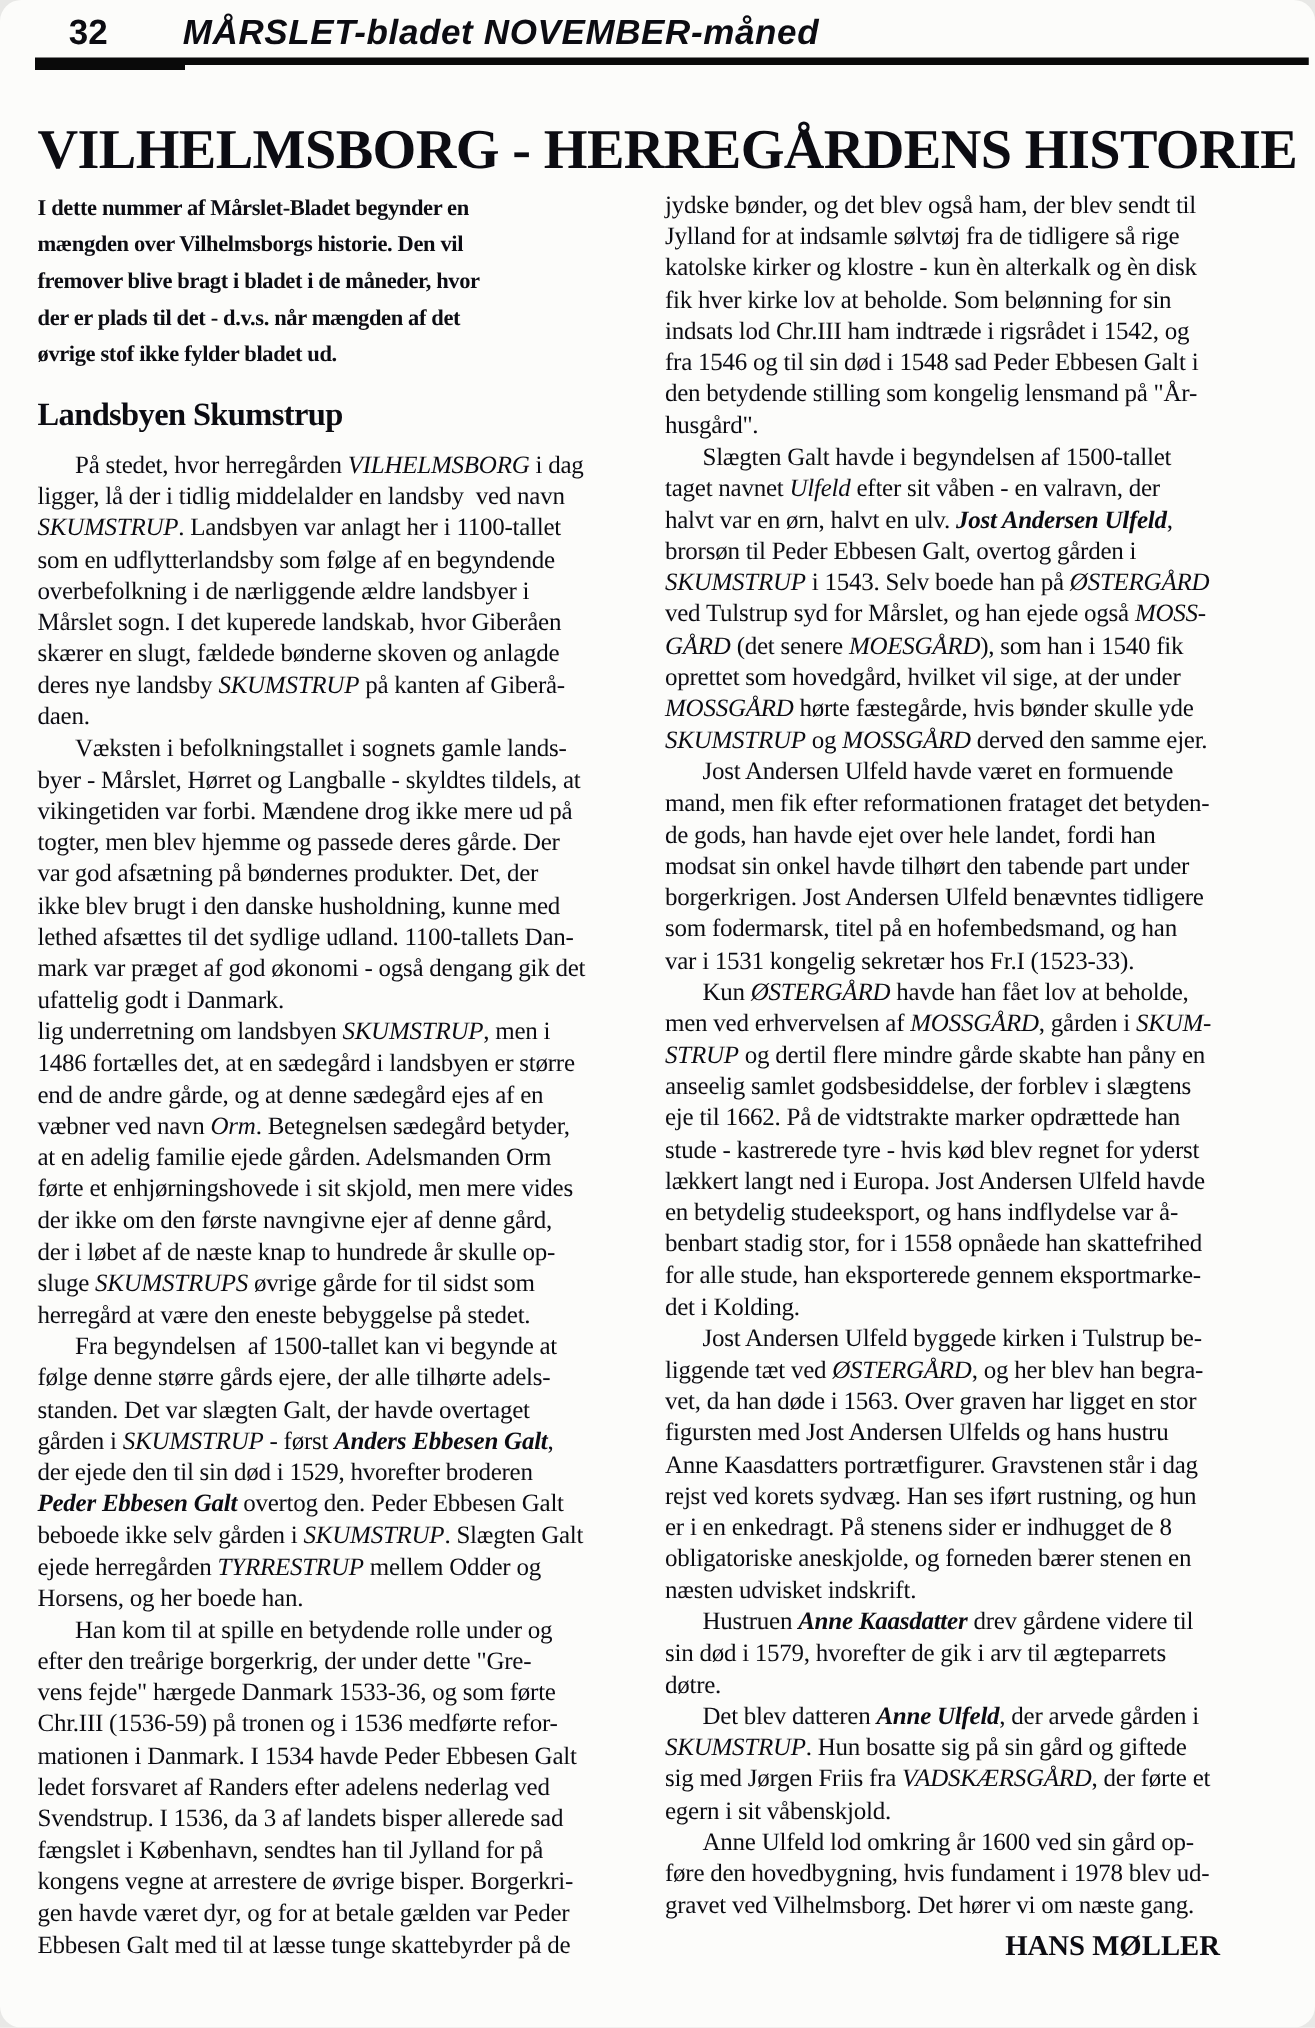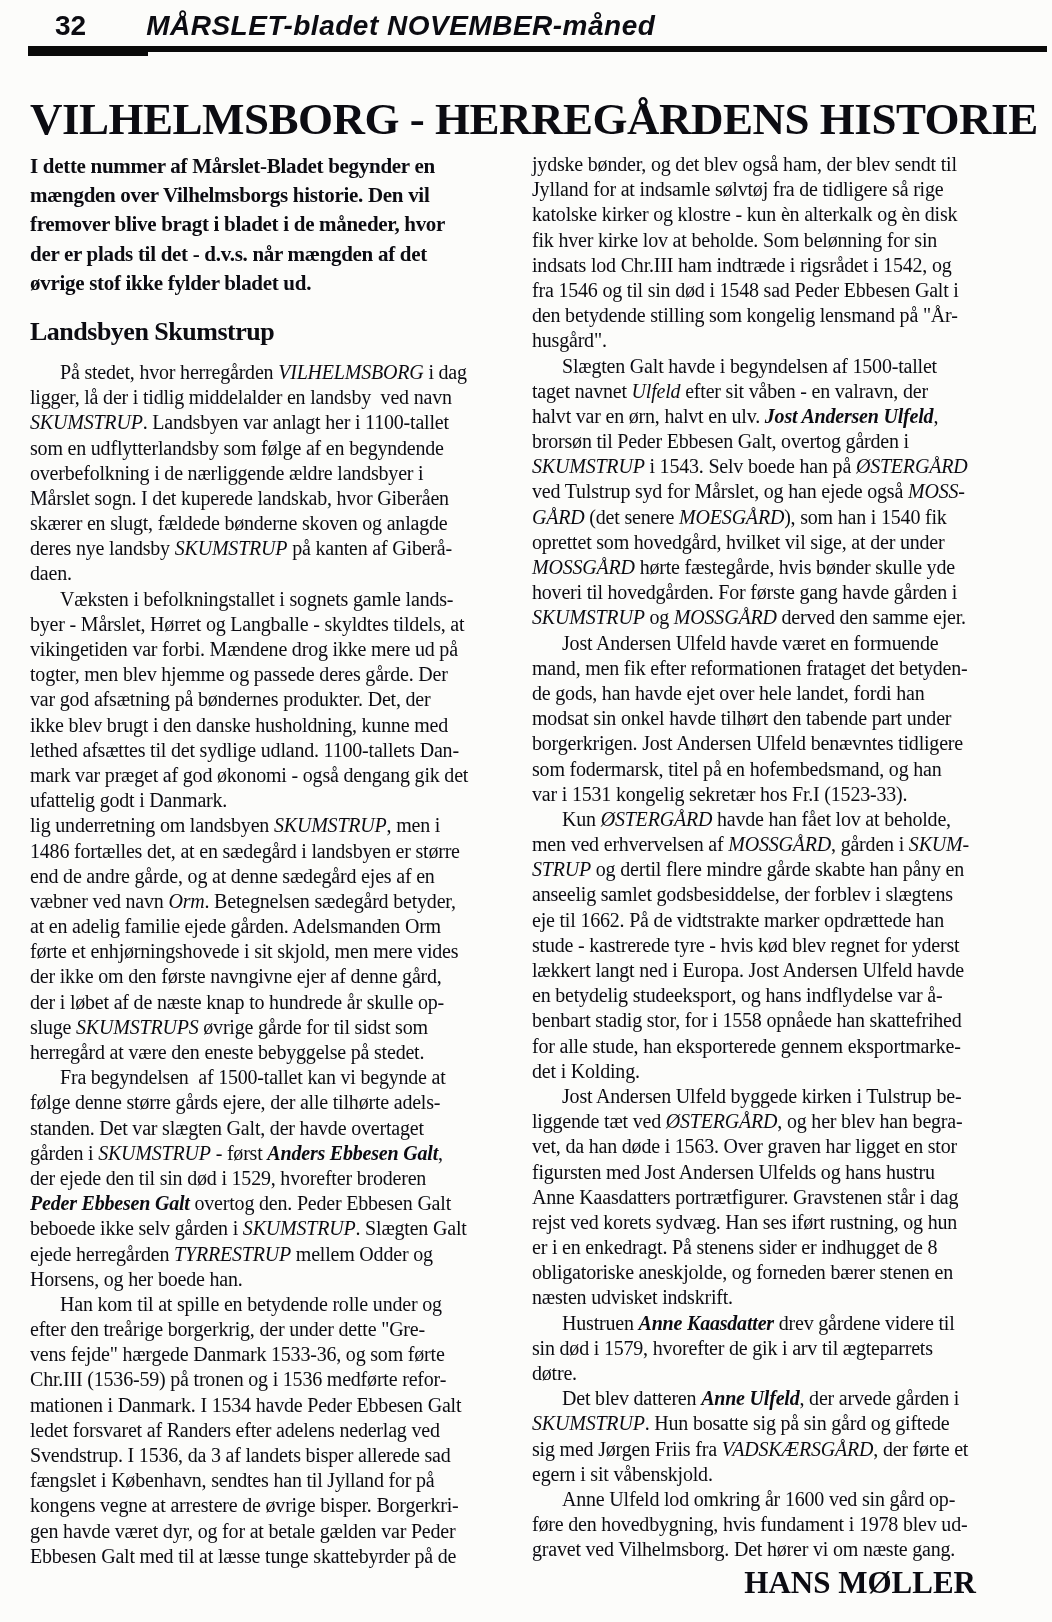--- a/index.html
+++ b/index.html
@@ -4,20 +4,21 @@
 <style>
   html,body{margin:0;padding:0;background:#e8e8e6;}
   .page{
     position:relative;
     width:1052px;height:1622px;
     margin:0 auto;
     background:#fcfcfa;
     color:#0c0c12;
     font-family:"Liberation Serif",serif;
     overflow:hidden;
+    border-radius:17px;
   }
   
   .masthead{
     display:flex;align-items:baseline;
     padding:10px 0 0 55px;
     font-family:"Liberation Sans",sans-serif;
     font-weight:bold;font-size:28px;line-height:32px;
   }
   .page-number{letter-spacing:0;}
   .newsletter-title{font-style:italic;margin-left:60px;letter-spacing:.5px;}
@@ -41,32 +42,32 @@
     padding:8px 44px 0 30px;
   }
   .column{width:476px;flex:0 0 476px;overflow:visible;}
   .line{
     white-space:pre;
     font-size:20px;line-height:25.2px;height:25.2px;
     letter-spacing:-.2px;
   }
   .para .line.indent{padding-left:30px;font-family:Liberation Serif, serif;}
   .lead .line{
-    font-weight:bold;font-size:21px;line-height:29.2px;height:29.2px;letter-spacing:-.3px;
+    font-weight:bold;font-size:18px;line-height:29.2px;height:29.2px;letter-spacing:-.3px;
   }
   .section-heading{
     font-size:26px;font-weight:bold;letter-spacing:-.5px;
     line-height:44px;margin:12px 0 6px 0;
   }
   .i{font-style:italic;}
   .bi{font-style:italic;font-weight:bold;}
   .byline{
     margin-top:6px;
     text-align:right;
-    font-weight:bold;font-size:31px;line-height:28px;
+    font-weight:bold;font-size:23px;line-height:28px;
     padding-right:32px;
   }
 </style>
 </head>
 <body>
 
 <div class="page">
 
   <div class="masthead">
     <span class="page-number">32</span>
@@ -159,21 +160,20 @@
         <div class="para">
           <div class="line indent">Slægten Galt havde i begyndelsen af 1500-tallet</div>
           <div class="line">taget navnet <span class="i">Ulfeld</span> efter sit våben - en valravn, der</div>
           <div class="line">halvt var en ørn, halvt en ulv. <span class="bi">Jost Andersen Ulfeld</span>,</div>
           <div class="line">brorsøn til Peder Ebbesen Galt, overtog gården i</div>
           <div class="line"><span class="i">SKUMSTRUP</span> i 1543. Selv boede han på <span class="i">ØSTERGÅRD</span></div>
           <div class="line">ved Tulstrup syd for Mårslet, og han ejede også <span class="i">MOSS-</span></div>
           <div class="line"><span class="i">GÅRD</span> (det senere <span class="i">MOESGÅRD</span>), som han i 1540 fik</div>
           <div class="line">oprettet som hovedgård, hvilket vil sige, at der under</div>
           <div class="line"><span class="i">MOSSGÅRD</span> hørte fæstegårde, hvis bønder skulle yde</div>
-          <div class="line">hoveri til hovedgården. For første gang havde gården i</div>
           <div class="line"><span class="i">SKUMSTRUP</span> og <span class="i">MOSSGÅRD</span> derved den samme ejer.</div>
         </div>
         <div class="para">
           <div class="line indent">Jost Andersen Ulfeld havde været en formuende</div>
           <div class="line">mand, men fik efter reformationen frataget det betyden-</div>
           <div class="line">de gods, han havde ejet over hele landet, fordi han</div>
           <div class="line">modsat sin onkel havde tilhørt den tabende part under</div>
           <div class="line">borgerkrigen. Jost Andersen Ulfeld benævntes tidligere</div>
           <div class="line">som fodermarsk, titel på en hofembedsmand, og han</div>
           <div class="line">var i 1531 kongelig sekretær hos Fr.I (1523-33).</div>

